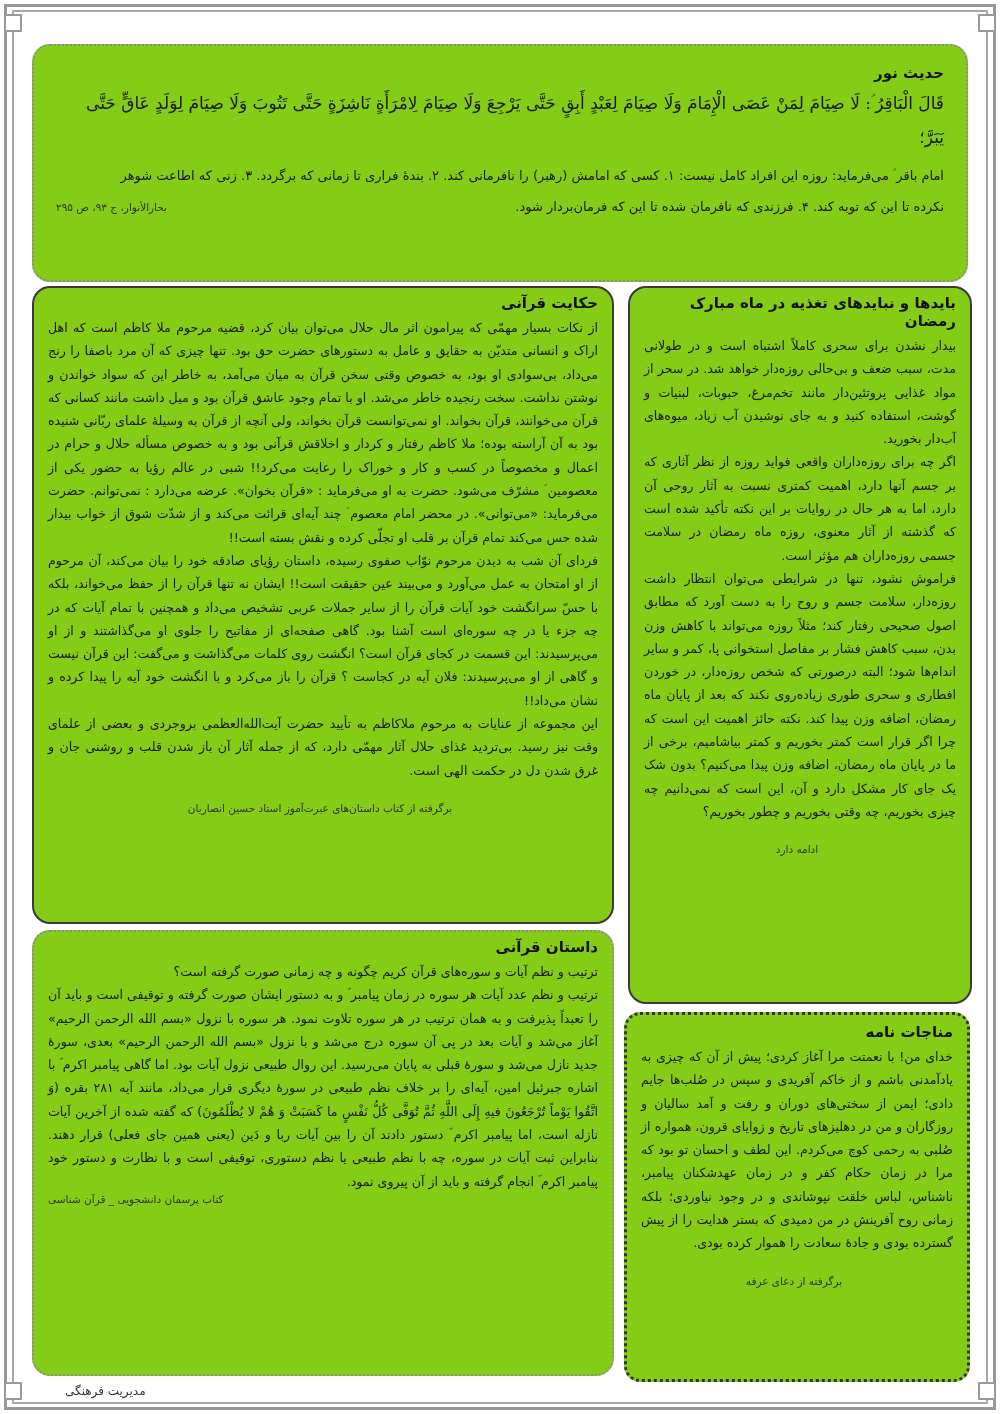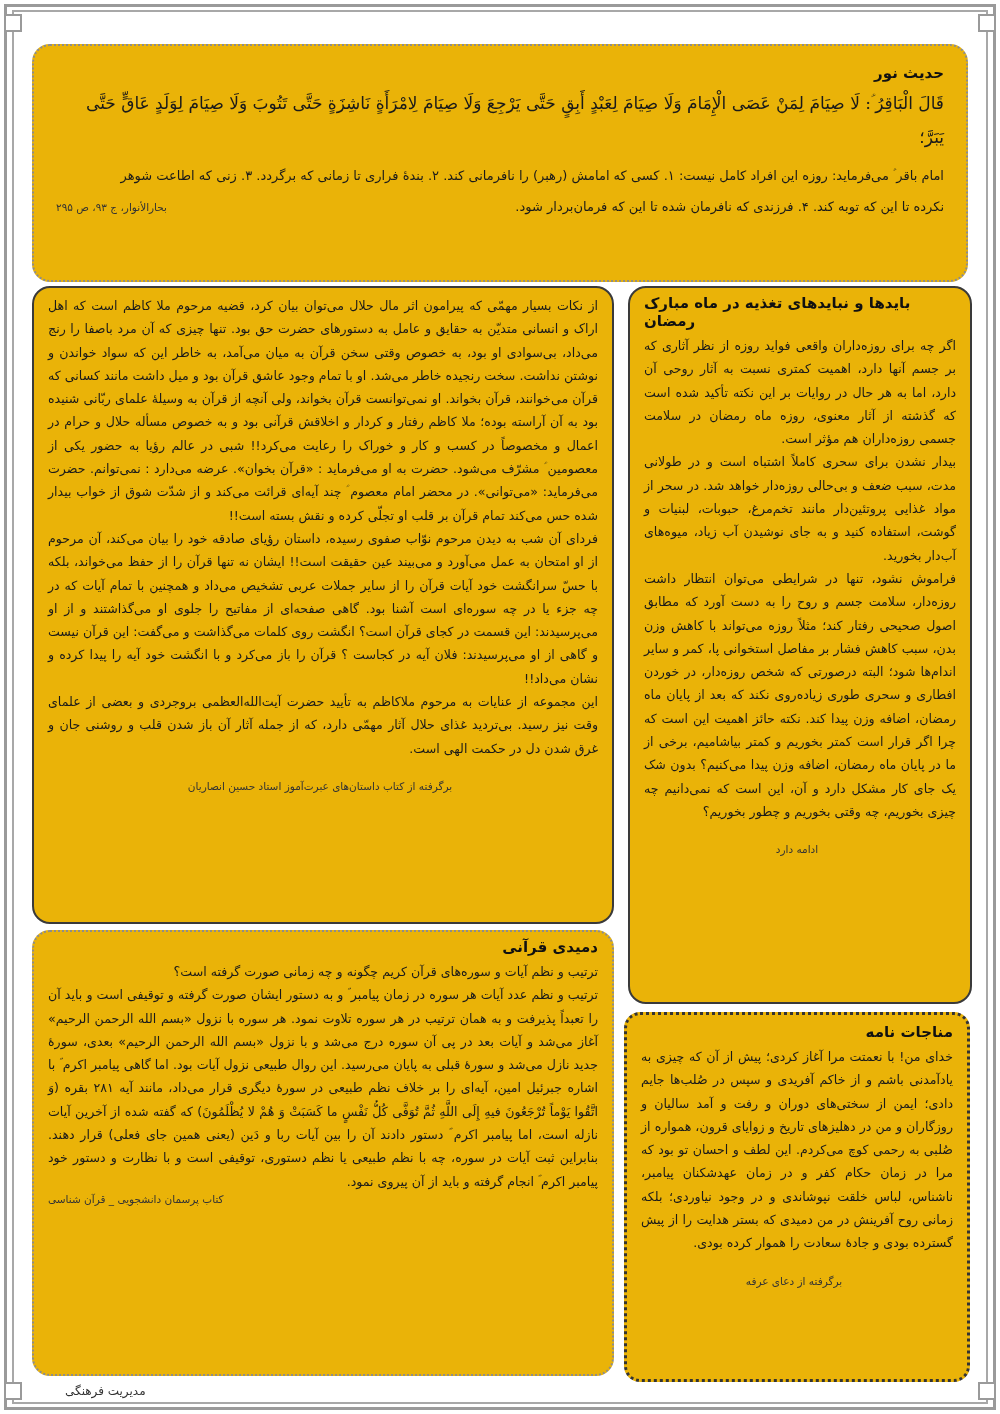--- a/index.html
+++ b/index.html
@@ -6,21 +6,21 @@
   body { width:1000px; height:1414px; position:relative; overflow:hidden;
          font-family:"DejaVu Sans", sans-serif; color:#1a1a1a; direction:rtl; }
   .frame-outer { position:absolute; left:4px; top:4px; right:4px; bottom:4px;
                  border:3px solid #9a9a9a; }
   .frame-inner { position:absolute; left:12px; top:10px; right:12px; bottom:10px;
                  border:2px solid #a8a8a8; }
   .corner { position:absolute; width:14px; height:14px; border:2px solid #9a9a9a; background:#fff; }
   .c-tl { left:4px; top:14px; } .c-tr { right:4px; top:14px; }
   .c-bl { left:4px; bottom:14px; } .c-br { right:4px; bottom:14px; }
 
-  .box { position:absolute; box-sizing:border-box; background:#eab308; }
+  .box { position:absolute; box-sizing:border-box; background:#84cc16; }
   .wavy { border:2px dotted #8c8c8c; border-radius:18px; }
   .solid { border:2.5px solid #3a3a3a; border-radius:18px; }
   .dots { border:3px dotted #333; border-radius:16px; }
 
   .title { font-weight:bold; font-size:15px; margin:0 0 4px 0; color:#111; }
   .body-text { font-size:12.6px; line-height:23.3px; text-align:justify; margin:0; }
   .source { font-size:10.5px; color:#333; }
   p { margin:0; }
 
   #hadith { left:32px; top:44px; width:936px; height:238px; padding:18px 22px 10px 22px; }
@@ -51,36 +51,37 @@
   <h2 class="title">حدیث نور</h2>
   <p class="arabic">قَالَ الْبَاقِرُ ؑ: لَا صِيَامَ لِمَنْ عَصَى الْإِمَامَ وَلَا صِيَامَ لِعَبْدٍ أَبِقٍ حَتَّى يَرْجِعَ وَلَا صِيَامَ لِامْرَأَةٍ نَاشِزَةٍ حَتَّى تَتُوبَ وَلَا صِيَامَ لِوَلَدٍ عَاقٍّ حَتَّى يَبَرَّ؛</p>
   <p class="body-text">امام باقر ؑ می‌فرماید: روزه این افراد کامل نیست: ۱. کسی که امامش (رهبر) را نافرمانی کند. ۲. بندهٔ فراری تا زمانی که برگردد. ۳. زنی که اطاعت شوهر</p>
   <div class="src-row">
     <p class="body-text">نکرده تا این که توبه کند. ۴. فرزندی که نافرمان شده تا این که فرمان‌بردار شود.</p>
     <span class="source">بحارالأنوار، ج ۹۳، ص ۲۹۵</span>
   </div>
 </section>
 
 <section id="story" class="box solid">
+  <h2 class="title">حکایت قرآنی</h2>
   <p class="body-text">از نکات بسیار مهمّی که پیرامون اثر مال حلال می‌توان بیان کرد، قضیه مرحوم ملا کاظم است که اهل اراک و انسانی متدیّن به حقایق و عامل به دستورهای حضرت حق بود. تنها چیزی که آن مرد باصفا را رنج می‌داد، بی‌سوادی او بود، به خصوص وقتی سخن قرآن به میان می‌آمد، به خاطر این که سواد خواندن و نوشتن نداشت. سخت رنجیده خاطر می‌شد. او با تمام وجود عاشق قرآن بود و میل داشت مانند کسانی که قرآن می‌خوانند، قرآن بخواند. او نمی‌توانست قرآن بخواند، ولی آنچه از قرآن به وسیلهٔ علمای ربّانی شنیده بود به آن آراسته بوده؛ ملا کاظم رفتار و کردار و اخلاقش قرآنی بود و به خصوص مسأله حلال و حرام در اعمال و مخصوصاً در کسب و کار و خوراک را رعایت می‌کرد!! شبی در عالم رؤیا به حضور یکی از معصومین ؑ مشرّف می‌شود. حضرت به او می‌فرماید : «قرآن بخوان». عرضه می‌دارد : نمی‌توانم. حضرت می‌فرماید: «می‌توانی». در محضر امام معصوم ؑ چند آیه‌ای قرائت می‌کند و از شدّت شوق از خواب بیدار شده حس می‌کند تمام قرآن بر قلب او تجلّی کرده و نقش بسته است!!</p>
   <p class="body-text">فردای آن شب به دیدن مرحوم نوّاب صفوی رسیده، داستان رؤیای صادقه خود را بیان می‌کند، آن مرحوم از او امتحان به عمل می‌آورد و می‌بیند عین حقیقت است!! ایشان نه تنها قرآن را از حفظ می‌خواند، بلکه با حسّ سرانگشت خود آیات قرآن را از سایر جملات عربی تشخیص می‌داد و همچنین با تمام آیات که در چه جزء یا در چه سوره‌ای است آشنا بود. گاهی صفحه‌ای از مفاتیح را جلوی او می‌گذاشتند و از او می‌پرسیدند: این قسمت در کجای قرآن است؟ انگشت روی کلمات می‌گذاشت و می‌گفت: این قرآن نیست و گاهی از او می‌پرسیدند: فلان آیه در کجاست ؟ قرآن را باز می‌کرد و با انگشت خود آیه را پیدا کرده و نشان می‌داد!!</p>
   <p class="body-text">این مجموعه از عنایات به مرحوم ملاکاظم به تأیید حضرت آیت‌الله‌العظمی بروجردی و بعضی از علمای وقت نیز رسید. بی‌تردید غذای حلال آثار مهمّی دارد، که از جمله آثار آن باز شدن قلب و روشنی جان و غرق شدن دل در حکمت الهی است.</p>
   <span class="source">برگرفته از کتاب داستان‌های عبرت‌آموز استاد حسین انصاریان</span>
 </section>
 
 <section id="nutrition" class="box solid">
-  <h2 class="title" style="text-align:left">بایدها و نبایدهای تغذیه در ماه مبارک رمضان</h2>
+  <h2 class="title" style="text-align:right">بایدها و نبایدهای تغذیه در ماه مبارک رمضان</h2>
+  <p class="body-text">بیدار نشدن برای سحری کاملاً اشتباه است و در طولانی مدت، سبب ضعف و بی‌حالی روزه‌دار خواهد شد. در سحر از مواد غذایی پروتئین‌دار مانند تخم‌مرغ، حبوبات، لبنیات و گوشت، استفاده کنید و به جای نوشیدن آب زیاد، میوه‌های آب‌دار بخورید.</p>
   <p class="body-text">اگر چه برای روزه‌داران واقعی فواید روزه از نظر آثاری که بر جسم آنها دارد، اهمیت کمتری نسبت به آثار روحی آن دارد، اما به هر حال در روایات بر این نکته تأکید شده است که گذشته از آثار معنوی، روزه ماه رمضان در سلامت جسمی روزه‌داران هم مؤثر است.</p>
-  <p class="body-text">بیدار نشدن برای سحری کاملاً اشتباه است و در طولانی مدت، سبب ضعف و بی‌حالی روزه‌دار خواهد شد. در سحر از مواد غذایی پروتئین‌دار مانند تخم‌مرغ، حبوبات، لبنیات و گوشت، استفاده کنید و به جای نوشیدن آب زیاد، میوه‌های آب‌دار بخورید.</p>
   <p class="body-text">فراموش نشود، تنها در شرایطی می‌توان انتظار داشت روزه‌دار، سلامت جسم و روح را به دست آورد که مطابق اصول صحیحی رفتار کند؛ مثلاً روزه می‌تواند با کاهش وزن بدن، سبب کاهش فشار بر مفاصل استخوانی پا، کمر و سایر اندام‌ها شود؛ البته درصورتی که شخص روزه‌دار، در خوردن افطاری و سحری طوری زیاده‌روی نکند که بعد از پایان ماه رمضان، اضافه وزن پیدا کند. نکته حائز اهمیت این است که چرا اگر قرار است کمتر بخوریم و کمتر بیاشامیم، برخی از ما در پایان ماه رمضان، اضافه وزن پیدا می‌کنیم؟ بدون شک یک جای کار مشکل دارد و آن، این است که نمی‌دانیم چه چیزی بخوریم، چه وقتی بخوریم و چطور بخوریم؟</p>
   <span class="source">ادامه دارد</span>
 </section>
 
 <section id="questions" class="box wavy">
-  <h2 class="title">دمیدی قرآنی</h2>
+  <h2 class="title">داستان قرآنی</h2>
   <p class="body-text">ترتیب و نظم آیات و سوره‌های قرآن کریم چگونه و چه زمانی صورت گرفته است؟</p>
   <p class="body-text">ترتیب و نظم عدد آیات هر سوره در زمان پیامبر ؐ و به دستور ایشان صورت گرفته و توقیفی است و باید آن را تعبداً پذیرفت و به همان ترتیب در هر سوره تلاوت نمود. هر سوره با نزول «بسم الله الرحمن الرحیم» آغاز می‌شد و آیات بعد در پی آن سوره درج می‌شد و با نزول «بسم الله الرحمن الرحیم» بعدی، سورهٔ جدید نازل می‌شد و سورهٔ قبلی به پایان می‌رسید. این روال طبیعی نزول آیات بود. اما گاهی پیامبر اکرم ؐ با اشاره جبرئیل امین، آیه‌ای را بر خلاف نظم طبیعی در سورهٔ دیگری قرار می‌داد، مانند آیه ۲۸۱ بقره (وَ اتَّقُوا يَوْماً تُرْجَعُونَ فيهِ إِلَى اللَّهِ ثُمَّ تُوَفَّى كُلُّ نَفْسٍ ما كَسَبَتْ وَ هُمْ لا يُظْلَمُونَ) که گفته شده از آخرین آیات نازله است، اما پیامبر اکرم ؐ دستور دادند آن را بین آیات ربا و دَین (یعنی همین جای فعلی) قرار دهند. بنابراین ثبت آیات در سوره، چه با نظم طبیعی یا نظم دستوری، توقیفی است و با نظارت و دستور خود پیامبر اکرم ؐ انجام گرفته و باید از آن پیروی نمود.</p>
   <div class="last-row">
     <span></span>
     <span class="source">کتاب پرسمان دانشجویی _ قرآن شناسی</span>
   </div>
 </section>
 
 <section id="prayer" class="box dots">
   <h2 class="title">مناجات نامه</h2>

